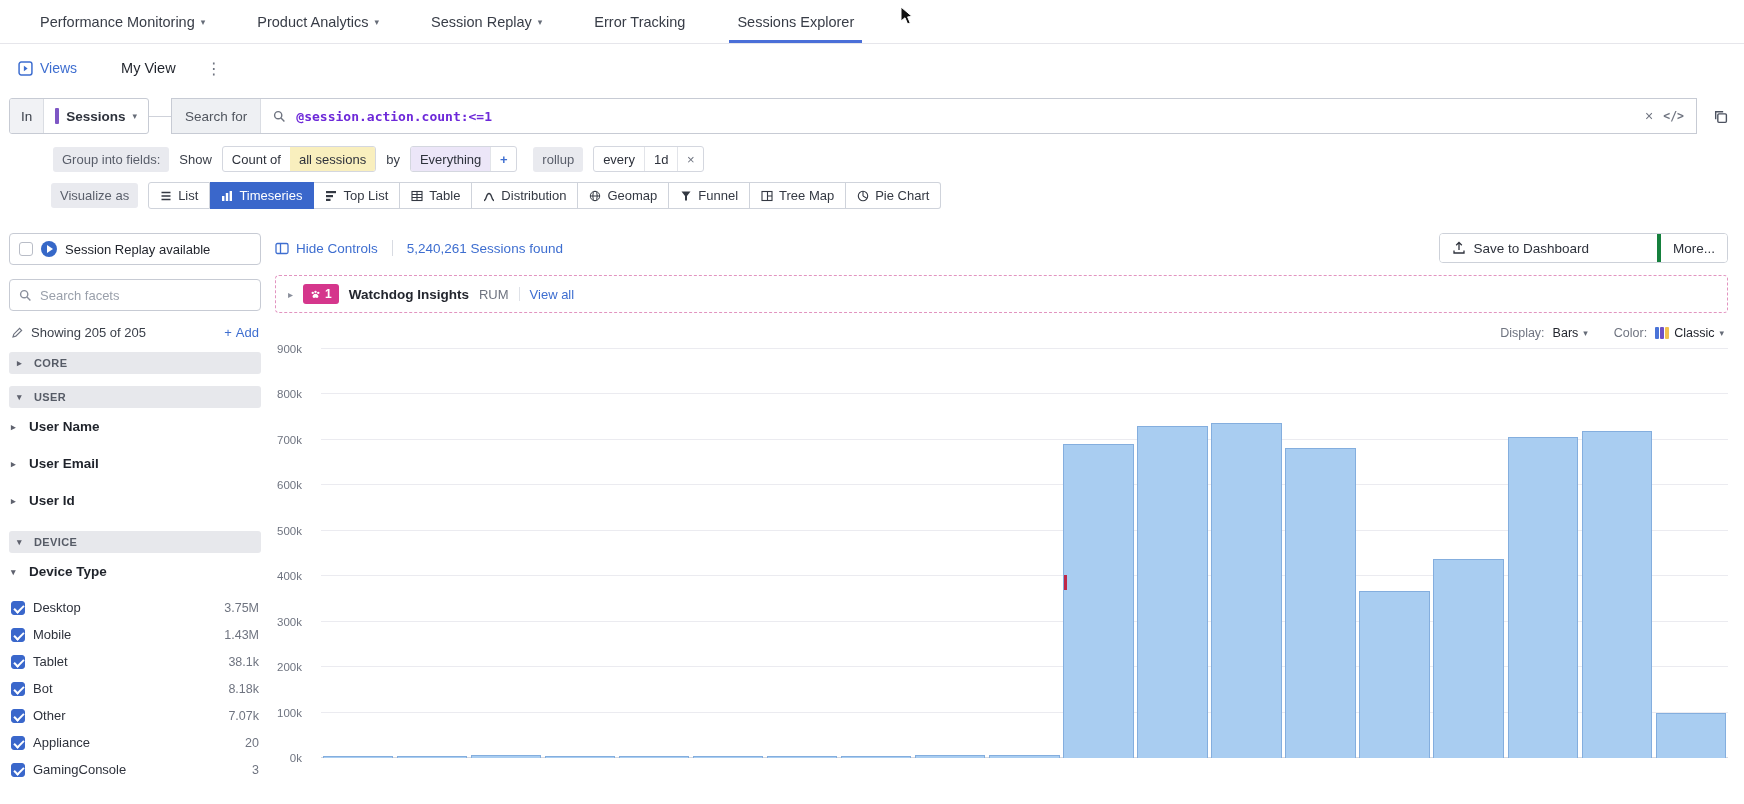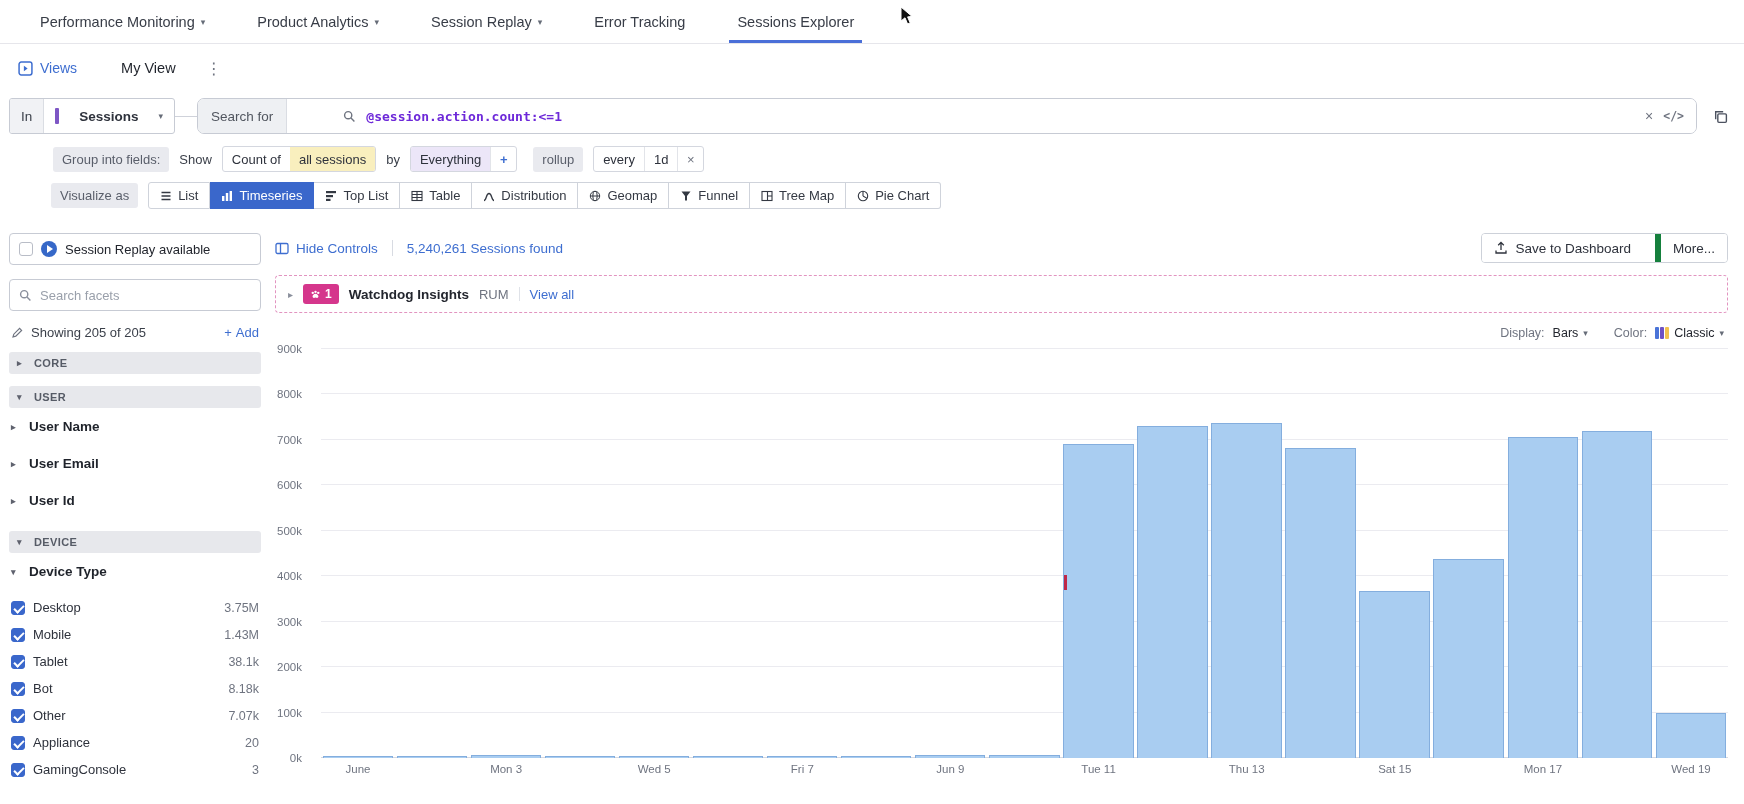--- a/index.html
+++ b/index.html
@@ -18,25 +18,25 @@
   
   .views-bar { display:flex; align-items:center; height:48px; padding-left:18px; }
   .views-link { display:flex; align-items:center; gap:7px; color:#3e6ed0; font-size:14px; cursor:pointer; }
   .my-view { margin-left:44px; font-size:14.5px; color:#1f232b; font-weight:500; cursor:pointer; }
   .kebab { margin-left:30px; color:#6f7480; font-size:16px; cursor:pointer; }
   
   .search-section { padding:6px 16px 12px 9px; }
   .search-row { display:flex; align-items:center; }
   .in-control { display:flex; align-items:stretch; height:36px; border:1px solid #c7cbd4; border-radius:3px; overflow:hidden; background:#fff; flex:none; }
   .in-label { display:flex; align-items:center; padding:0 11px; background:#f1f2f5; border-right:1px solid #dadde3; font-size:13.5px; color:#3a3f49; }
-  .in-source { display:flex; align-items:center; gap:20px; padding:0 11px; cursor:pointer; }
+  .in-source { display:flex; align-items:center; gap:7px; padding:0 11px; cursor:pointer; }
   .source-bar { width:4px; height:16px; background:#7e57c5; border-radius:1px; }
   .source-name { font-size:13.5px; font-weight:600; }
   .connector { width:22px; height:1px; background:#cfd2da; flex:none; }
-  .search-box { display:flex; flex:1; height:36px; border:1px solid #c7cbd4; border-radius:7px; overflow:hidden; min-width:0;gap:44px; }
+  .search-box { display:flex; flex:1; height:36px; border:1px solid #c7cbd4; border-radius:0; overflow:hidden; min-width:0; }
   .search-for { display:flex; align-items:center; padding:0 13px; background:#eef0f3; border-right:1px solid #dadde3; font-size:13.5px; color:#51565f; flex:none; }
   .search-input-area { flex:1; display:flex; align-items:center; background:#fff; padding:0 12px; gap:10px; min-width:0; }
   .query-input { flex:1; border:none; outline:none; font-family:"DejaVu Sans Mono", monospace; font-size:13px; font-weight:600; color:#6d28d9; background:transparent; min-width:0; }
   .icon-btn { color:#6f7480; cursor:pointer; display:flex; align-items:center; font-size:14px; }
   .code-glyph { font-family:"DejaVu Sans Mono", monospace; font-size:11.5px; font-weight:700; color:#6f7480; cursor:pointer; }
   .copy-btn { margin-left:16px; color:#4c5260; cursor:pointer; display:flex; align-items:center; flex:none; }
   
   .group-row, .viz-row { display:flex; align-items:center; gap:10px; margin:12px 0 0 44px; font-size:13px; }
   .viz-row { margin-top:10px;margin-left:42px; }
   .pill-gray { background:#e9eaef; color:#595e6a; padding:5px 9px; border-radius:3px; white-space:nowrap; }
@@ -75,21 +75,21 @@
   .facet-row { display:flex; align-items:center; gap:8px; padding:11px 2px; font-size:13.5px; font-weight:700; color:#1f232b; cursor:pointer; }
   .value-row { display:flex; align-items:center; gap:8px; padding:0 2px; font-size:13px; color:#2e323c; height:19px; margin-top:8px; }
   .value-count { margin-left:auto; color:#6f7480; font-size:12.5px; }
   
   .controls-row { display:flex; align-items:center; height:30px; }
   .hide-controls { display:flex; align-items:center; gap:7px; color:#3e6ed0; font-size:13.5px; cursor:pointer; }
   .vline { width:1px; height:16px; background:#d8dbe2; margin:0 14px; }
   .sessions-found { color:#3e6ed0; font-size:13.5px; font-weight:500; cursor:pointer; }
   .actions { margin-left:auto; display:flex; border:1px solid #cdd1d9; border-radius:4px; height:30px; overflow:hidden;gap:12px; }
   .action-btn { display:flex; align-items:center; gap:7px; padding:0 12px; font-size:13.5px; color:#2e323c; background:#fff; cursor:pointer; border:none; font-family:inherit; }
-  .action-btn + .action-btn { border-left:6px solid #15803d; }
+  .action-btn + .action-btn { border-left:4px solid #15803d;margin-left:44px; }
   .watchdog { margin-top:12px; height:38px; border:1px dashed #e294c0; border-radius:4px; display:flex; align-items:center; gap:10px; padding:0 12px; }
   .wd-chevron { color:#8a8f9c; font-size:10px; cursor:pointer; }
   .wd-badge { display:flex; align-items:center; gap:4px; background:#d5368c; color:#fff; border-radius:3px; height:20px; padding:0 7px; font-size:12px; font-weight:700; }
   .wd-title { font-size:13.5px; font-weight:700; color:#23262e; }
   .wd-scope { font-size:13px; color:#6f7480; }
   .wd-sep { width:1px; height:14px; background:#dfe2e8; }
   .view-all { color:#3e6ed0; font-size:13px; cursor:pointer; }
   .display-row { display:flex; align-items:center; justify-content:flex-end; gap:8px; margin-top:10px; font-size:12.5px; color:#6f7480; height:20px; padding-right:4px; }
   .display-value { color:#23262e; display:flex; align-items:center; gap:5px; cursor:pointer; }
   .swatch { display:flex; gap:1px; }
@@ -486,26 +486,14 @@
             <div class="bar" title="Jun 14" style="left: 68.5411%; width: 5%; height: 310.386px; background: rgb(169, 205, 241);"></div>
             <div class="bar" title="Jun 15" style="left: 73.8042%; width: 5%; height: 167.236px; background: rgb(169, 205, 241);"></div>
             <div class="bar" title="Jun 16" style="left: 79.0674%; width: 5%; height: 198.592px; background: rgb(169, 205, 241);"></div>
             <div class="bar" title="Jun 17" style="left: 84.3305%; width: 5%; height: 320.838px; background: rgb(169, 205, 241);"></div>
             <div class="bar" title="Jun 18" style="left: 89.5937%; width: 5%; height: 326.746px; background: rgb(169, 205, 241);"></div>
             <div class="bar" title="Jun 19" style="left: 94.8568%; width: 5%; height: 45.4444px; background: rgb(169, 205, 241);"></div>
           </div>
         <div class="wd-marker"></div>
       </div>
     </div>
-    <div class="x-axis">
-        <div class="xtick" style="left: 2.63158%;">June</div>
-        <div class="xtick" style="left: 13.1579%;">Mon 3</div>
-        <div class="xtick" style="left: 23.6842%;">Wed 5</div>
-        <div class="xtick" style="left: 34.2105%;">Fri 7</div>
-        <div class="xtick" style="left: 44.7368%;">Jun 9</div>
-        <div class="xtick" style="left: 55.2632%;">Tue 11</div>
-        <div class="xtick" style="left: 65.7895%;">Thu 13</div>
-        <div class="xtick" style="left: 76.3158%;">Sat 15</div>
-        <div class="xtick" style="left: 86.8421%;">Mon 17</div>
-        <div class="xtick" style="left: 97.3684%;">Wed 19</div>
-      </div>
   </main>
 </div>
 
 </body></html>

